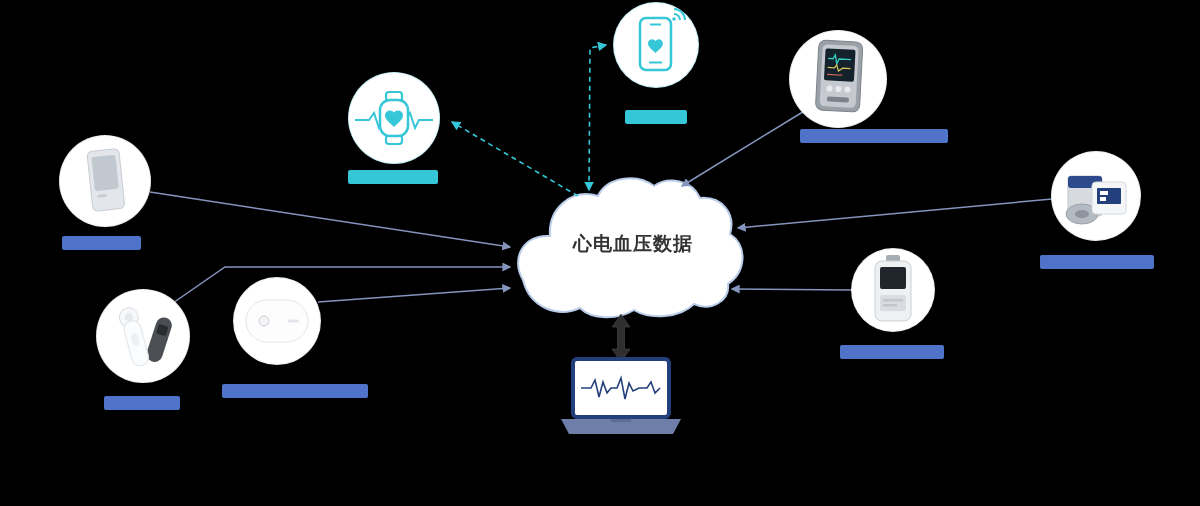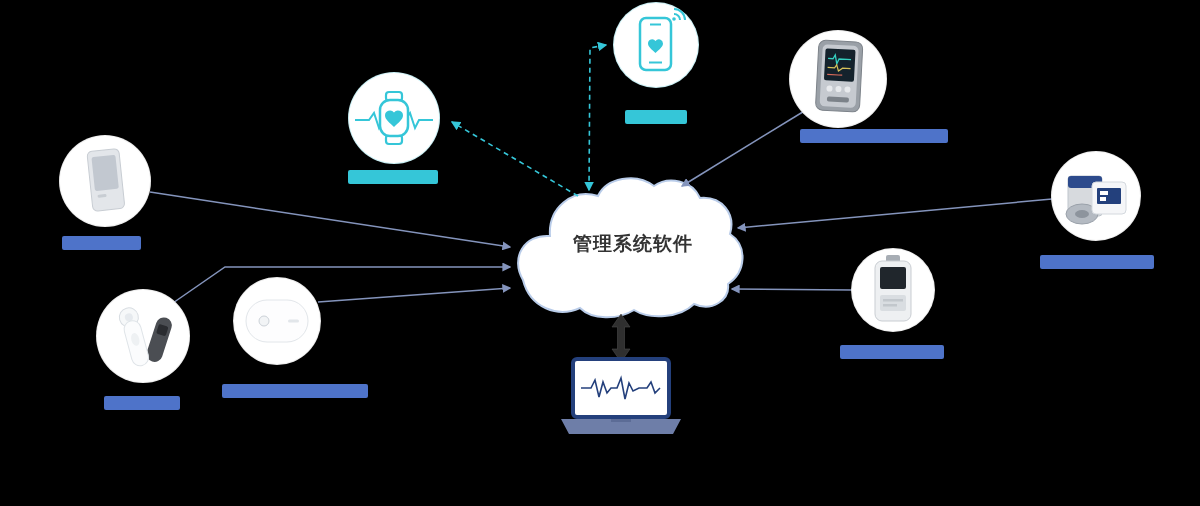--- a/index.html
+++ b/index.html
@@ -43,21 +43,21 @@
     <path d="M1052 199 L738 228" fill="none" stroke="#8494bc" stroke-width="1.5" marker-end="url(#mB)"></path>
     <path d="M852 290 L732 289" fill="none" stroke="#8494bc" stroke-width="1.5" marker-end="url(#mB)"></path>
 
     <path d="M578 196 L452 122" fill="none" stroke="#35c6d8" stroke-width="1.6" stroke-dasharray="5 4" marker-end="url(#mT)"></path>
     <path d="M606 45 L590 48 L589 190" fill="none" stroke="#35c6d8" stroke-width="1.6" stroke-dasharray="5 4" marker-start="url(#mT)" marker-end="url(#mT)"></path>
 
     <path d="M621 314 L612 327 L617.5 327 L617.5 349 L612 349 L621 362 L630 349 L624.5 349 L624.5 327 L630 327 Z" fill="#2f2f2f" stroke="#4a4a4a" stroke-width="0.6"></path>
   </svg>
 
   <div class="cloud-text">
-    <div>管理系统软件</div>
+    <div>心电血压数据</div>
   </div>
 
   <div class="circle gray-ring" style="left:60px;top:136px;width:90px;height:90px;">
     <svg width="90" height="90">
       <g transform="rotate(-6 45 45)">
         <rect x="30" y="14" width="32" height="60" rx="5" fill="#e3e6ea" stroke="#c8cdd3"></rect>
         <rect x="34" y="20" width="24" height="34" rx="2" fill="#c2c8d0"></rect>
         <rect x="36" y="58" width="9" height="3" rx="1.5" fill="#c8cdd3"></rect>
       </g>
     </svg>

